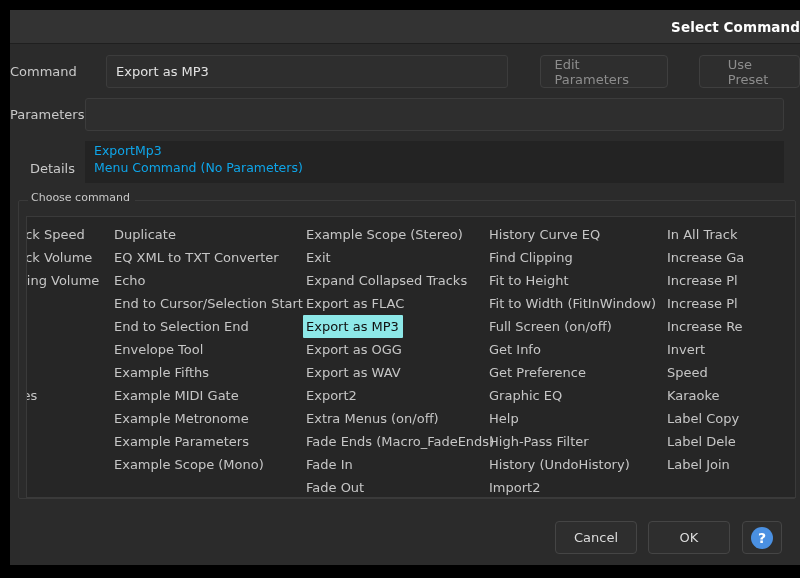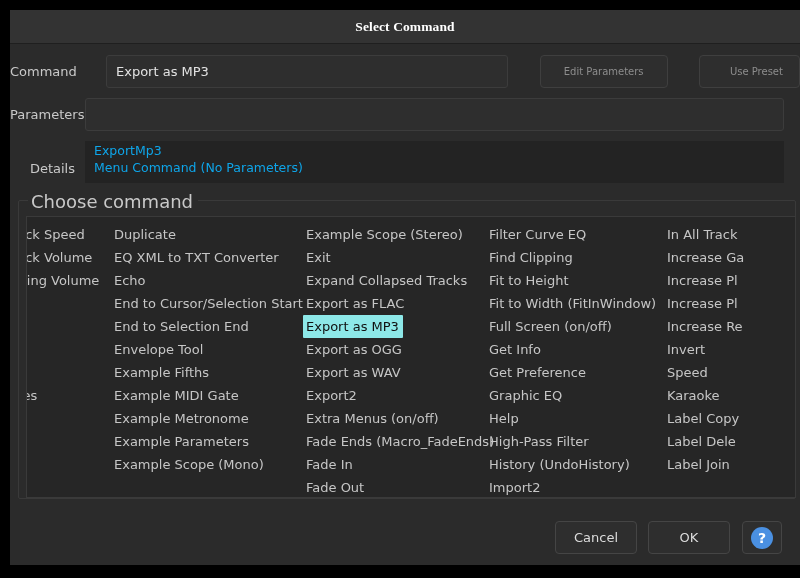--- a/index.html
+++ b/index.html
@@ -26,22 +26,21 @@
     box-sizing: border-box;
     overflow: hidden;
   }
 
   #titlebar {
     height: 33px;
     background: #333333;
     border-bottom: 1px solid #1f1f1f;
     display: flex;
     align-items: center;
-    justify-content: center;
-    font-family: Liberation Serif, serif;
+    justify-content: flex-end;
   }
   #titlebar .title-text {
     color: #ffffff;
     font-size: 13.5px;
     font-weight: bold;
     letter-spacing: .1px;
   }
 
   
   .form-area {
@@ -80,21 +79,21 @@
     width: 447px;
     height: 33px;
     line-height: 31px;
     padding: 0 9px;
   }
   .btn {
     background: #2e2e2e;
     border: 1px solid #3f3f3f;
     border-radius: 4px;
     color: #8d8d8d;
-    font-size: 10px;
+    font-size: 13px;
     height: 33px;
     display: inline-flex;
     align-items: center;
     justify-content: center;
     box-sizing: border-box;
     margin-left: 10px;
     padding: 0 14px;
     user-select: none;
   }
   #edit-parameters-button { width: 140px; margin-left: 11px; }
@@ -138,21 +137,21 @@
     position: relative;
     box-sizing: border-box;
   }
   #choose-group-legend {
     position: absolute;
     left: 10px;
     top: -1px;
     background: #2b2b2b;
     padding: 0 5px 0 3px;
     color: #c9c9c9;
-    font-size: 18px;
+    font-size: 11px;
     z-index: 2;
     white-space: nowrap;
   }
   #choose-group-frame {
     position: absolute;
     left: 0;
     top: 8px;
     right: 0;
     bottom: 0;
     border: 1px solid #3a3a3a;
@@ -336,21 +335,21 @@
               <div class="list-item" style="padding: 0px;"><span class="list-item selected">Export as MP3</span></div>
               <div class="list-item">Export as OGG</div>
               <div class="list-item">Export as WAV</div>
               <div class="list-item">Export2</div>
               <div class="list-item">Extra Menus (on/off)</div>
               <div class="list-item">Fade Ends (Macro_FadeEnds)</div>
               <div class="list-item">Fade In</div>
               <div class="list-item">Fade Out</div>
             </div>
           <div class="list-col" id="list-col-3">
-              <div class="list-item">Filter Curve EQ</div>
+              <div class="list-item">History Curve EQ</div>
               <div class="list-item">Find Clipping</div>
               <div class="list-item">Fit to Height</div>
               <div class="list-item">Fit to Width (FitInWindow)</div>
               <div class="list-item">Full Screen (on/off)</div>
               <div class="list-item">Get Info</div>
               <div class="list-item">Get Preference</div>
               <div class="list-item">Graphic EQ</div>
               <div class="list-item">Help</div>
               <div class="list-item">High-Pass Filter</div>
               <div class="list-item">History (UndoHistory)</div>

